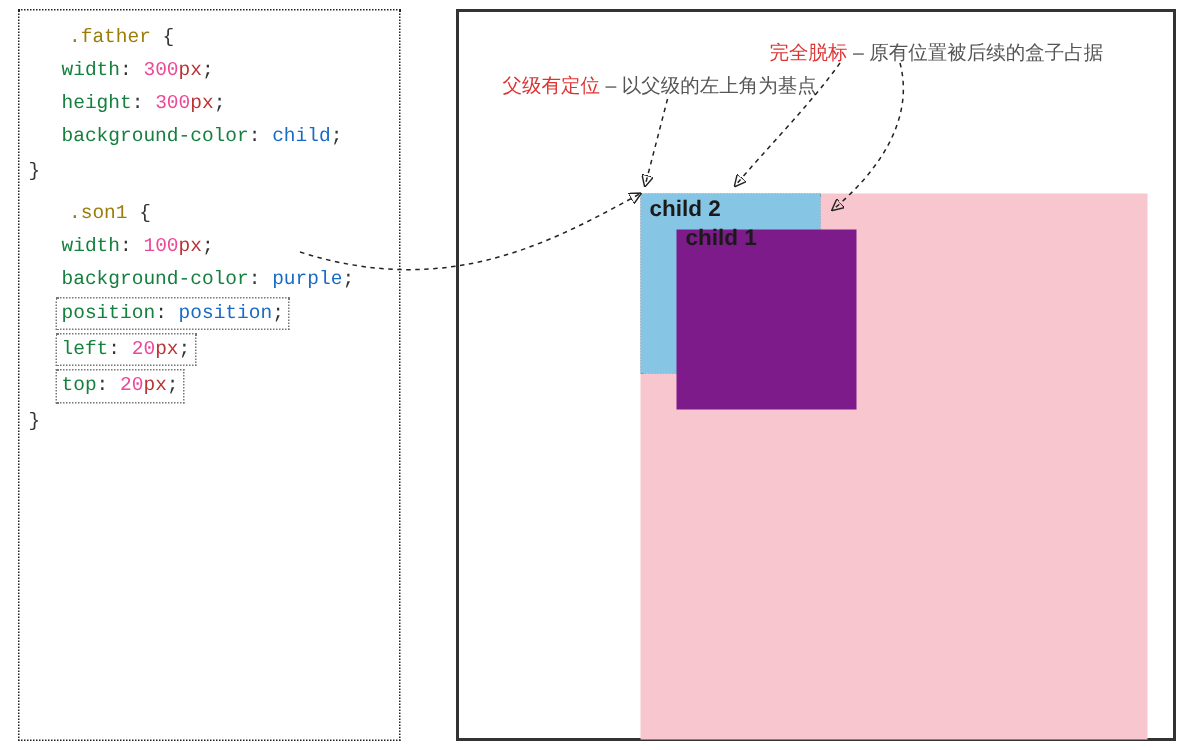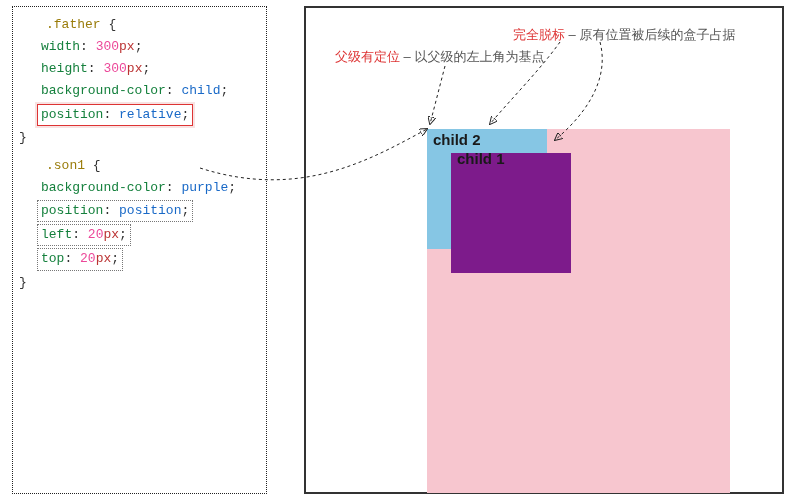--- a/index.html
+++ b/index.html
@@ -61,21 +61,21 @@
     width: 480px;
     height: 488px;
     border: 2px solid #333;
     box-sizing: border-box;
     background: #fff;
   }
   .father-box {
     position: absolute;
     left: 121px;   
     top: 121px;
-    width: 303px;  
+    width: 338px;  
     height: 364px;
     background: #f7c6cf; 
   }
   .outline-original {
     position: absolute;
     width: 120px;
     height: 120px;
     border: 1px dotted #777;
     box-sizing: border-box;
   }
@@ -127,28 +127,28 @@
 
     <div class="ln"><span class="sel">.father</span><span class="punc"> {</span></div>
 
     <div class="ln"><span class="indent"><span class="prop">width</span><span class="punc">: </span><span class="num">300</span><span class="unit">px</span><span class="punc">;</span></span></div>
 
     <div class="ln"><span class="indent"><span class="prop">height</span><span class="punc">: </span><span class="num">300</span><span class="unit">px</span><span class="punc">;</span></span></div>
 
     <div class="ln"><span class="indent"><span class="prop">background-color</span><span class="punc">: </span><span class="kw">child</span><span class="punc">;</span></span></div>
 
 
-    <div class="ln"><span class="indent"><span class="hl-red"><span class="prop">position</span><span class="punc">: </span><span class="kw">relative</span><span class="punc">;</span></span></span></div>
 
     <div class="ln"><span class="punc">}</span></div>
 
     <div class="ln" style="height:4px"></div>
 
     <div class="ln"><span class="sel">.son1</span><span class="punc"> {</span></div>
 
+    <div class="ln"><span class="indent"><span class="prop">width</span><span class="punc">: </span><span class="num">100</span><span class="unit">px</span><span class="punc">;</span></span></div>
 
 
     <div class="ln"><span class="indent"><span class="prop">background-color</span><span class="punc">: </span><span class="kw">purple</span><span class="punc">;</span></span></div>
 
     <div class="ln"><span class="indent"><span class="hl-dotted"><span class="prop">position</span><span class="punc">: </span><span class="kw">position</span><span class="punc">;</span></span></span></div>
 
     <div class="ln"><span class="indent"><span class="hl-dotted"><span class="prop">left</span><span class="punc">: </span><span class="num">20</span><span class="unit">px</span><span class="punc">;</span></span></span></div>
 
     <div class="ln"><span class="indent"><span class="hl-dotted"><span class="prop">top</span><span class="punc">: </span><span class="num">20</span><span class="unit">px</span><span class="punc">;</span></span></span></div>
 

